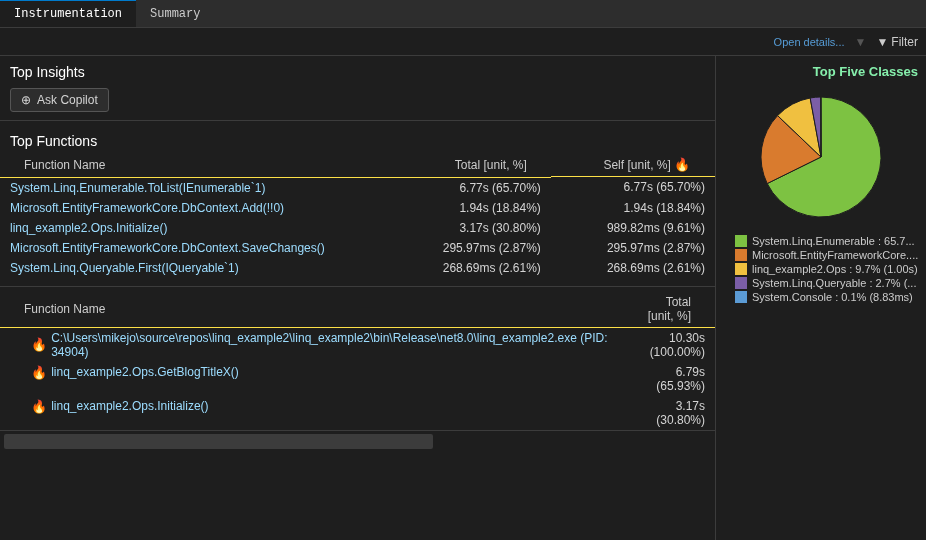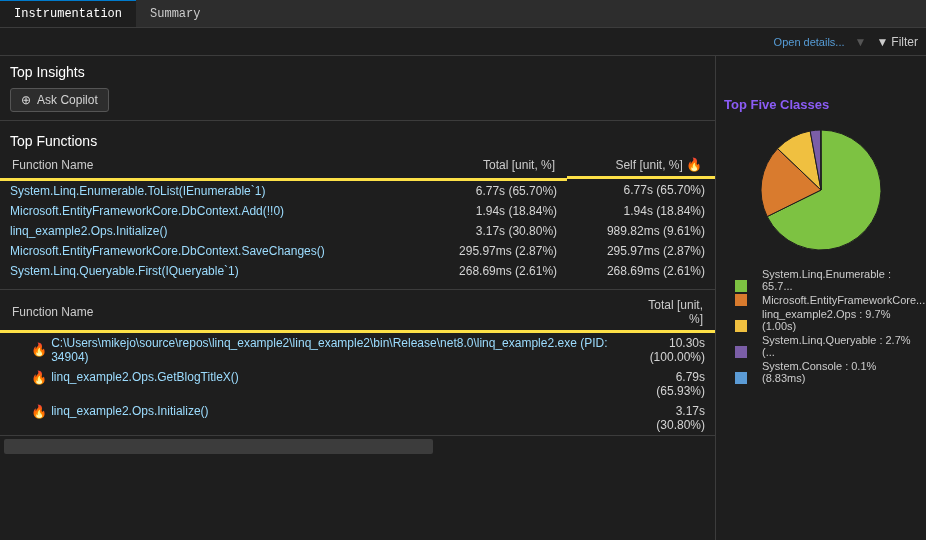--- a/index.html
+++ b/index.html
@@ -111,25 +111,25 @@
       background: #3c3c3c;
       margin: 0 0 4px 0;
     }
     
     .func-table {
       width: 100%;
       border-collapse: collapse;
     }
     .func-table th {
       text-align: left;
-      padding: 4px 12px;
+      padding: 4px 24px;
       color: #cccccc;
       font-weight: normal;
       font-size: 12px;
-      border-bottom: 3px solid #fde047;
+      border-bottom: 1px solid #fde047;
     }
     .func-table th.right {
       text-align: right;
     }
     .func-table td {
       padding: 3px 10px;
       font-size: 12px;
       margin-left: 21px;
     }
     .func-table td.link {
@@ -145,34 +145,33 @@
     
     .scroll-area {
       height: 16px;
       background: #1e1e1e;
       border-top: 1px solid #3c3c3c;
     }
     
     .chart-title {
       font-size: 13px;
       font-weight: bold;
-      color: #8b5cf6;
+      color: #86efac;
       margin-bottom: 8px;
-      text-align: left;
-      margin-top: 33px;
+      text-align: right;
     }
     .pie-container {
       display: flex;
       justify-content: center;
       margin-bottom: 8px;
     }
     .legend-item {
       display: flex;
-      align-items: flex-end;
-      gap: 15px;
+      align-items: flex-start;
+      gap: 5px;
       font-size: 11px;
       color: #cccccc;
       margin-bottom: 2px;
       padding-left: 11px;
     }
     .legend-color {
       width: 12px;
       height: 12px;
       flex-shrink: 0;
     }

